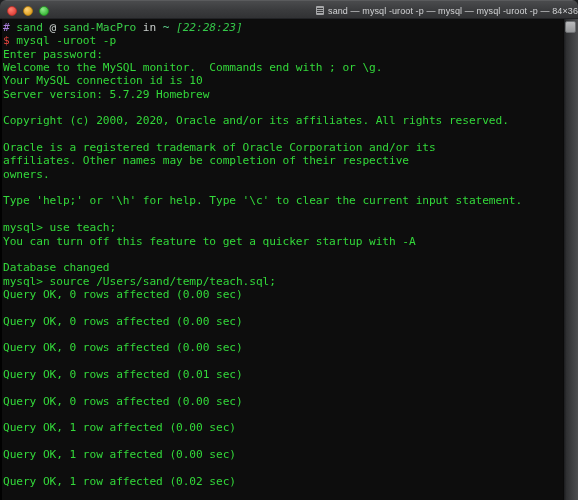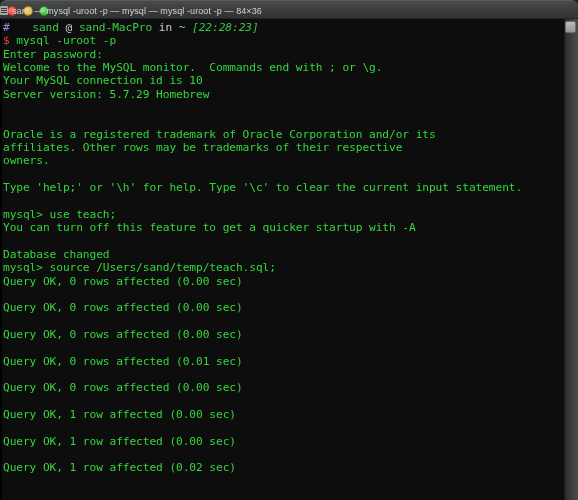--- a/index.html
+++ b/index.html
@@ -57,21 +57,21 @@
   .light.max    { background: radial-gradient(circle at 35% 30%, #8ee98a, #3cb93a 75%); border: 1px solid #2a8e28; }
 
   #title-bar-center {
     position: absolute;
     left: 0;
     right: 0;
     top: 0;
     height: 19px;
     display: flex;
     align-items: center;
-    justify-content: flex-start;
+    justify-content: flex-end;
     gap: 4px;
     pointer-events: none;
   }
   #title-bar-icon {
     width: 8px;
     height: 9px;
     display: inline-block;
     position: relative;
     opacity: .75;
   }
@@ -121,21 +121,21 @@
     line-height: 13.35px;
     height: 13.35px;
     color: #33d83a;
     white-space: pre;
     letter-spacing: -0.08px;
   }
   .line.blank { color: transparent; }
 
   
   .tok-hash   { color: #a87ddb; }
-  .tok-user   { color: #3ad04a; margin-left: 16px; }
+  .tok-user   { color: #3ad04a; }
   .tok-at     { color: #c9cfcc; }
   .tok-host   { color: #3ad04a; }
   .tok-in     { color: #c9cfcc; }
   .tok-path   { color: #5fd38d; }
   .tok-time   { color: #35c84a; font-style: italic; }
   .tok-dollar { color: #e0443e; }
   .tok-cmd    { color: #33d83a; }
 
   
   #scrollbar-track {
@@ -192,23 +192,24 @@
       <div class="line"><span class="tok-hash">#</span><span> </span><span class="tok-user">sand</span><span> </span><span class="tok-at">@</span><span> </span><span class="tok-host">sand-MacPro</span><span> </span><span class="tok-in">in</span><span> </span><span class="tok-path">~</span><span> </span><span class="tok-time">[22:28:23]</span></div>
 
       <div class="line"><span class="tok-dollar">$</span><span> </span><span class="tok-cmd">mysql -uroot -p</span></div>
 
       <div id="output-lines">
           <div class="line">Enter password:</div>
           <div class="line">Welcome to the MySQL monitor.  Commands end with ; or \g.</div>
           <div class="line">Your MySQL connection id is 10</div>
           <div class="line">Server version: 5.7.29 Homebrew</div>
           <div class="line blank"> </div>
+          <div class="line">Copyright (c) 2000, 2020, Oracle and/or its affiliates. All rights reserved.</div>
           <div class="line blank"> </div>
           <div class="line">Oracle is a registered trademark of Oracle Corporation and/or its</div>
-          <div class="line">affiliates. Other rows may be trademarks of their respective</div>
+          <div class="line">affiliates. Other names may be completion of their respective</div>
           <div class="line">owners.</div>
           <div class="line blank"> </div>
           <div class="line">Type 'help;' or '\h' for help. Type '\c' to clear the current input statement.</div>
           <div class="line blank"> </div>
           <div class="line">mysql&gt; use teach;</div>
           <div class="line">You can turn off this feature to get a quicker startup with -A</div>
           <div class="line blank"> </div>
           <div class="line">Database changed</div>
           <div class="line">mysql&gt; source /Users/sand/temp/teach.sql;</div>
           <div class="line">Query OK, 0 rows affected (0.00 sec)</div>

